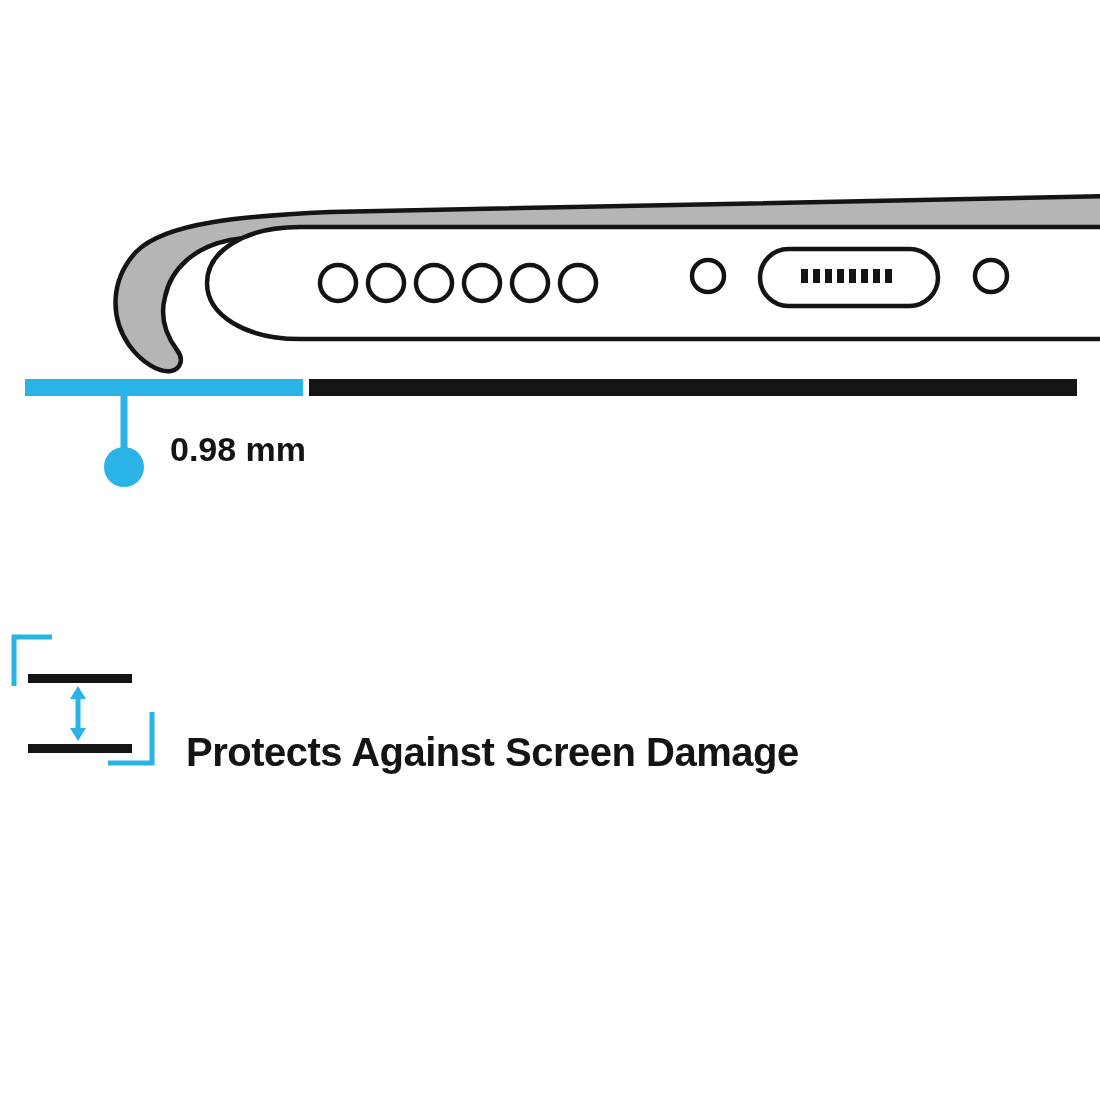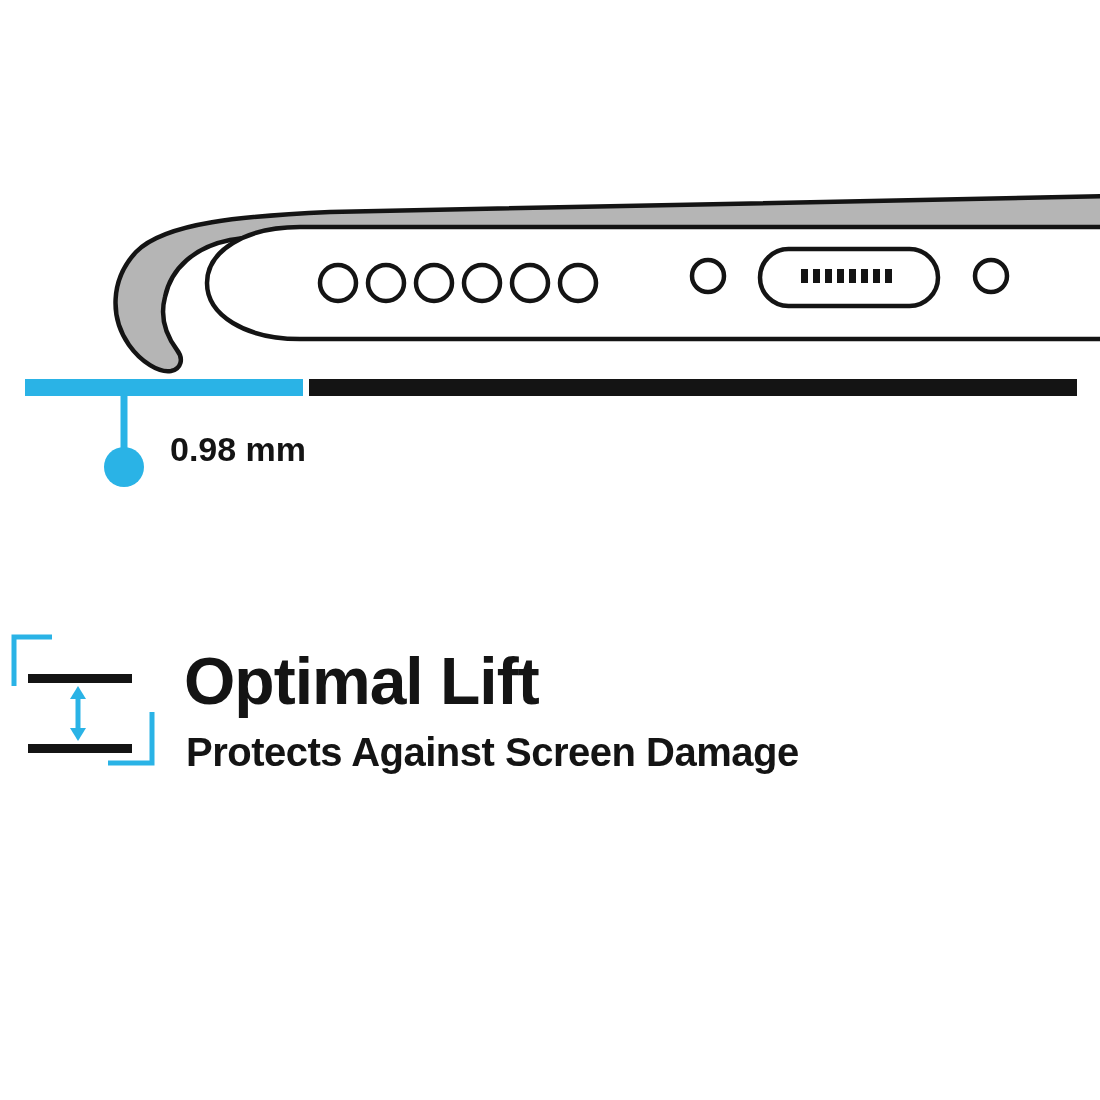--- a/index.html
+++ b/index.html
@@ -105,16 +105,15 @@
       <g>
         <line class="accent-stroke" style="stroke-width:5" x1="78" y1="696" x2="78" y2="731"></line>
         <polygon class="accent-fill" points="78,686 70,699 86,699"></polygon>
         <polygon class="accent-fill" points="78,741 70,728 86,728"></polygon>
       </g>
     </g>
   </svg>
 
   <div class="txt measure-label">0.98 mm</div>
 
-  <div class="txt feature-title">Optimal Lift</div>
 
   <div class="txt feature-subtitle">Protects Against Screen Damage</div>
 </div>
 
 </body></html>

